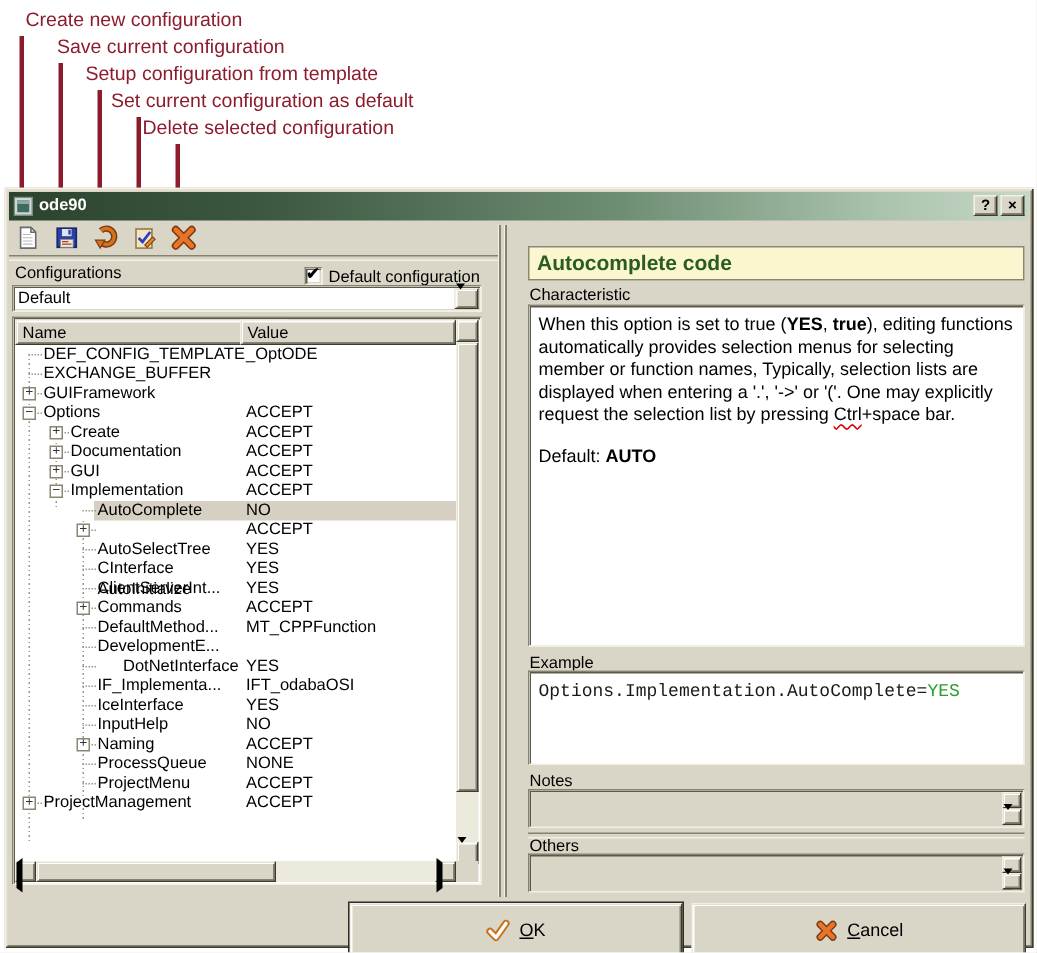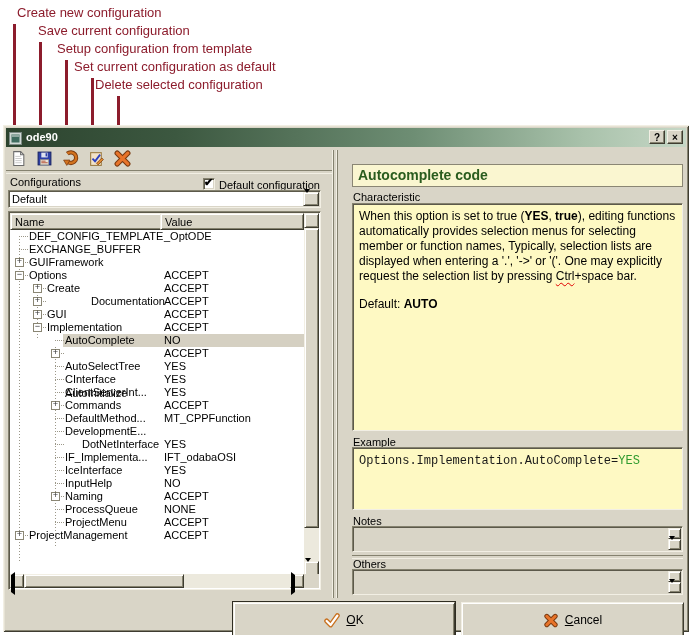--- a/index.html
+++ b/index.html
@@ -29,21 +29,21 @@
   
   .tbtn{position:absolute;top:25px;width:17px;height:17px;}
   .tbtn svg{width:100%;height:100%;display:block;}
   .groove{position:absolute;left:3px;top:45px;width:326px;height:2px;
     border-top:1px solid #85826F;border-bottom:1px solid #F2EFE4;}
 
   
   .lbl{position:absolute;font-size:11px;color:#000;white-space:nowrap;}
   .sunken{border:1px solid;border-color:#85826F #F2EFE4 #F2EFE4 #85826F;
           box-shadow:inset 1px 1px 0 #5C594A, inset -1px -1px 0 #D9D5C7;box-sizing:border-box;}
-  .whitebox{background:#fef9c3;border:1px solid;border-color:#85826F #F2EFE4 #F2EFE4 #85826F;
+  .whitebox{background:#ffffff;border:1px solid;border-color:#85826F #F2EFE4 #F2EFE4 #85826F;
           box-shadow:inset 1px 1px 0 #5C594A;box-sizing:border-box;}
   .raised{background:#D9D5C7;border:1px solid;border-color:#F2EFE4 #3E3C30 #3E3C30 #F2EFE4;
           box-shadow:inset 1px 1px 0 #fff, inset -1px -1px 0 #85826F;box-sizing:border-box;}
 
   .checkbox{position:absolute;left:200px;top:53px;width:12px;height:12px;background:#fff;}
   .checkbox .chk{position:absolute;left:0px;top:-3px;font-size:11px;font-weight:bold;color:#000;}
   .cb-label{left:216px;top:54px;}
 
   .combo{position:absolute;left:5px;top:65px;width:313px;height:18px;background:#fff;}
   .combo .val{position:absolute;left:3px;top:2px;font-size:11px;}
@@ -217,21 +217,21 @@
           </div>
           <div class="trow">
             <span class="conn" style="left: 27px;"></span>
             <span class="exp" style="left: 23px;">+</span>
             <span class="nm" style="left: 37px;">Create</span>
             <span class="vl">ACCEPT</span>
           </div>
           <div class="trow">
             <span class="conn" style="left: 27px;"></span>
             <span class="exp" style="left: 23px;">+</span>
-            <span class="nm" style="left: 37px; margin-left: 44px;">Documentation</span>
+            <span class="nm" style="left: 37px;">Documentation</span>
             <span class="vl">ACCEPT</span>
           </div>
           <div class="trow">
             <span class="conn" style="left: 27px;"></span>
             <span class="exp" style="left: 23px;">+</span>
             <span class="nm" style="left: 37px;">GUI</span>
             <span class="vl">ACCEPT</span>
           </div>
           <div class="trow">
             <span class="conn" style="left: 27px;"></span>

